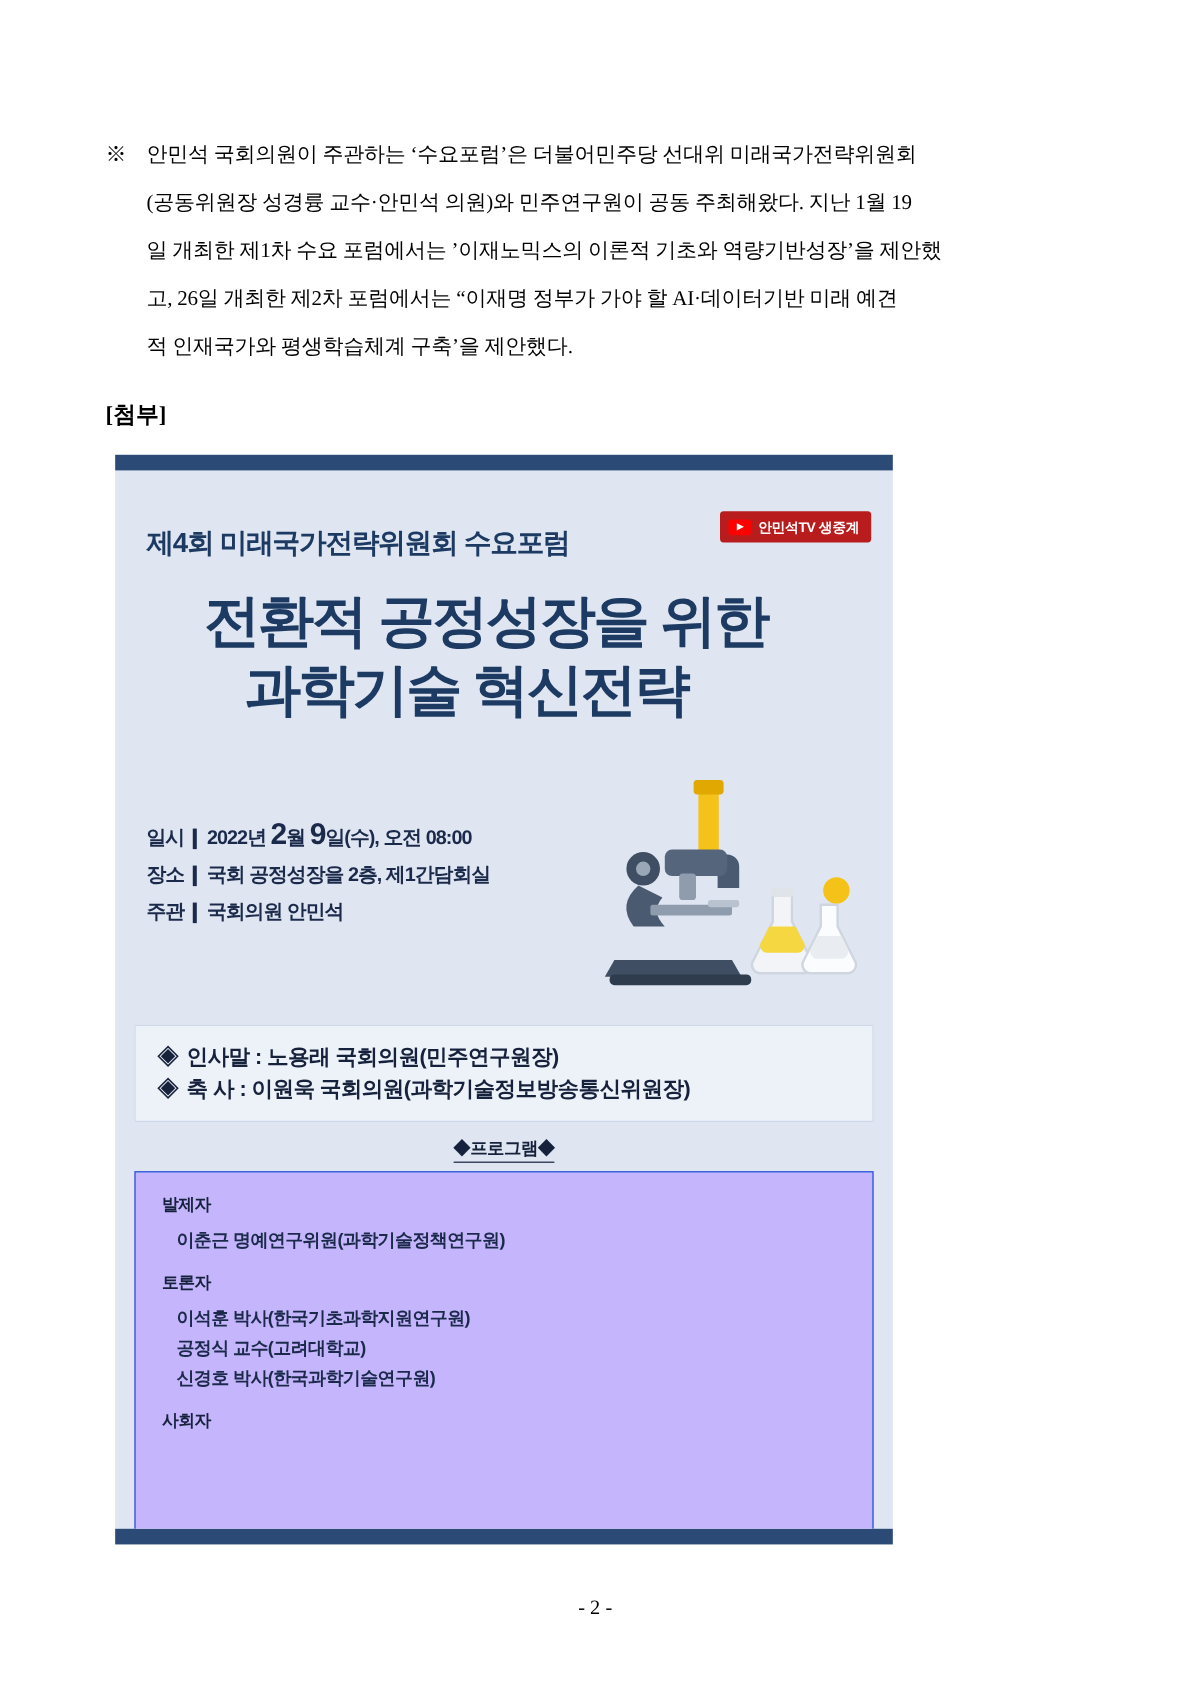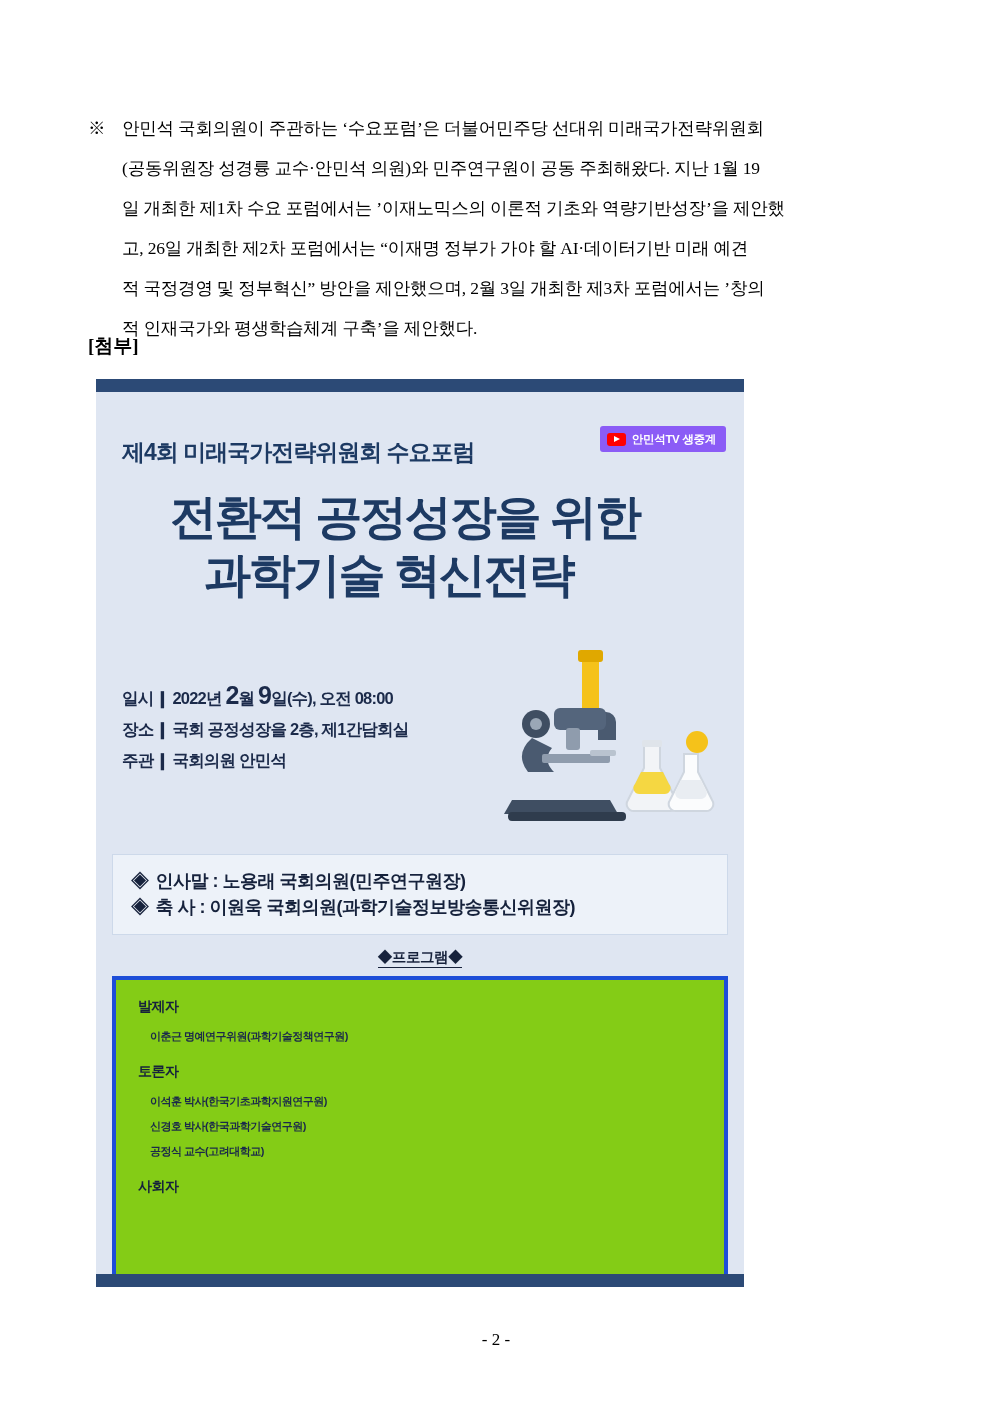--- a/index.html
+++ b/index.html
@@ -91,21 +91,21 @@
     height: 100%;
     padding: 0 26px;
     box-sizing: border-box;
   }
 
   
   .yt-badge {
     position: absolute;
     right: 18px;
     top: 34px;
-    background: #8b5cf6;
+    background: #b91c1c;
     color: #ffffff;
     border-radius: 3px;
     height: 26px;
     display: flex;
     align-items: center;
     padding: 0 10px 0 7px;
     gap: 6px;
     font-size: 11.5px;
     font-weight: bold;
     letter-spacing: -0.3px;
@@ -211,36 +211,36 @@
   }
   .prog-head .u { border-bottom: 1.4px solid #16223c; padding-bottom: 2px; }
 
   
   .prog-box {
     position: absolute;
     left: 16px;
     top: 584px;
     width: 616px;
     height: 308px;
-    background: #84cc16;
-    border: 4px solid #1d4ed8;
+    background: #c4b5fd;
+    border: 1px solid #1d4ed8;
     box-sizing: border-box;
     padding: 18px 22px;
   }
   .prog-group { margin-bottom: 14px; }
   .prog-group:last-child { margin-bottom: 0; }
   .prog-title {
     font-size: 14px;
     font-weight: bold;
     color: #16223c;
     letter-spacing: -0.5px;
     margin-bottom: 8px;
   }
   .prog-item {
-    font-size: 11px;
+    font-size: 15px;
     font-weight: bold;
     color: #1b2a4a;
     letter-spacing: -0.5px;
     line-height: 25px;
     padding-left: 12px;
   }
 
   
   .page-num {
     position: absolute;
@@ -266,23 +266,20 @@
           </span>
         <span class="ln just">
             <span>(공동위원장 성경륭 교수·안민석 의원)와 민주연구원이 공동 주최해왔다. 지난 1월 19</span>
           </span>
         <span class="ln just">
             <span>일 개최한 제1차 수요 포럼에서는 ’이재노믹스의 이론적 기초와 역량기반성장’을 제안했</span>
           </span>
         <span class="ln just">
             <span>고, 26일 개최한 제2차 포럼에서는 “이재명 정부가 가야 할 AI·데이터기반 미래 예견</span>
           </span>
-        <span class="ln just">
-            <span>적 국정경영 및 정부혁신” 방안을 제안했으며, 2월 3일 개최한 제3차 포럼에서는 ’창의</span>
-          </span>
         <span class="ln">적 인재국가와 평생학습체계 구축’을 제안했다.</span>
       </div>
     </div>
   </div>
 
   <div class="attach-label">[첨부]</div>
 
   <div class="poster">
     <div class="poster-inner">
 
@@ -357,22 +354,22 @@
       </div>
 
       <div class="prog-box">
         <div class="prog-group">
           <div class="prog-title">발제자</div>
           <div class="prog-item">이춘근 명예연구위원(과학기술정책연구원)</div>
         </div>
         <div class="prog-group">
           <div class="prog-title">토론자</div>
           <div class="prog-item">이석훈 박사(한국기초과학지원연구원)</div>
+          <div class="prog-item">공정식 교수(고려대학교)</div>
           <div class="prog-item">신경호 박사(한국과학기술연구원)</div>
-          <div class="prog-item">공정식 교수(고려대학교)</div>
         </div>
         <div class="prog-group">
           <div class="prog-title">사회자</div>
         </div>
       </div>
 
     </div>
   </div>
 
   <div class="page-num">- 2 -</div>

